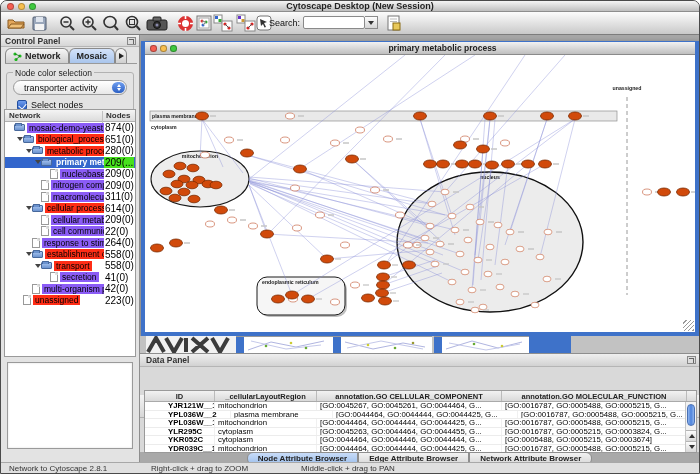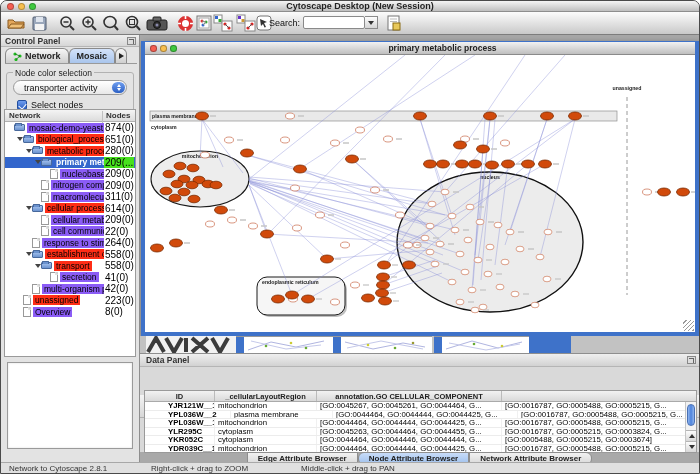--- a/index.html
+++ b/index.html
@@ -378,27 +378,20 @@
             <span class="ticon file"></span>
             <span class="tlabel green">multi-organism pro...</span>
             <span class="tcount">42(0)</span>
           </div>
           <div class="tree-row">
             <span style="flex: 0 0 auto; width: 11px;"></span>
             <span class="expander"></span>
             <span class="ticon file"></span>
             <span class="tlabel red">unassigned</span>
             <span class="tcount">223(0)</span>
-          </div>
-          <div class="tree-row">
-            <span style="flex: 0 0 auto; width: 11px;"></span>
-            <span class="expander"></span>
-            <span class="ticon file"></span>
-            <span class="tlabel green">Overview</span>
-            <span class="tcount">8(0)</span>
           </div>
         </div>
     </div>
     <div class="birdseye"></div>
   </div>
 
   <div class="desktop">
 
     <div class="netwin">
       <div class="net-title">
@@ -732,20 +725,21 @@
               <rect x="3" y="6" width="2" height="2" fill="#a33"></rect>
               <rect x="7" y="8" width="2" height="2" fill="#3a3"></rect>
             </svg>
         </span>
       </div>
       <div class="dtable">
         <div class="thead">
             <span class="hc" style="width: 70px;">ID</span>
             <span class="hc" style="width: 102px;">_cellularLayoutRegion</span>
             <span class="hc" style="width: 185px;">annotation.GO CELLULAR_COMPONENT</span>
+            <span class="hc" style="width: 185px;">annotation.GO MOLECULAR_FUNCTION</span>
           </div>
         <div>
             <div class="trow">
               <span class="tc idc" style="width: 70px;">YJR121W__1</span>
               <span class="tc" style="width: 102px;">mitochondrion</span>
               <span class="tc" style="width: 185px;">[GO:0045267, GO:0045261, GO:0044464, G...</span>
               <span class="tc" style="width: 185px;">[GO:0016787, GO:0005488, GO:0005215, G...</span>
             </div>
             <div class="trow">
               <span class="tc idc" style="width: 86px;">YPL036W__2</span>
@@ -784,22 +778,22 @@
               <i class="u"></i>
             </div>
           <div class="varr dn">
               <i class="d"></i>
             </div>
         </div>
       </div>
     </div>
 
     <div class="btabs">
+        <span class="btab sel first">Node Attribute Browser</span>
         <span class="btab">Edge Attribute Browser</span>
-        <span class="btab sel first">Node Attribute Browser</span>
         <span class="btab last">Network Attribute Browser</span>
       </div>
   </div>
 
   <div class="statusbar">
     <span class="st1">Network to Cytoscape 2.8.1</span>
     <span class="st2">Right-click + drag to ZOOM</span>
     <span class="st3">Middle-click + drag to PAN</span>
   </div>
 </div>

